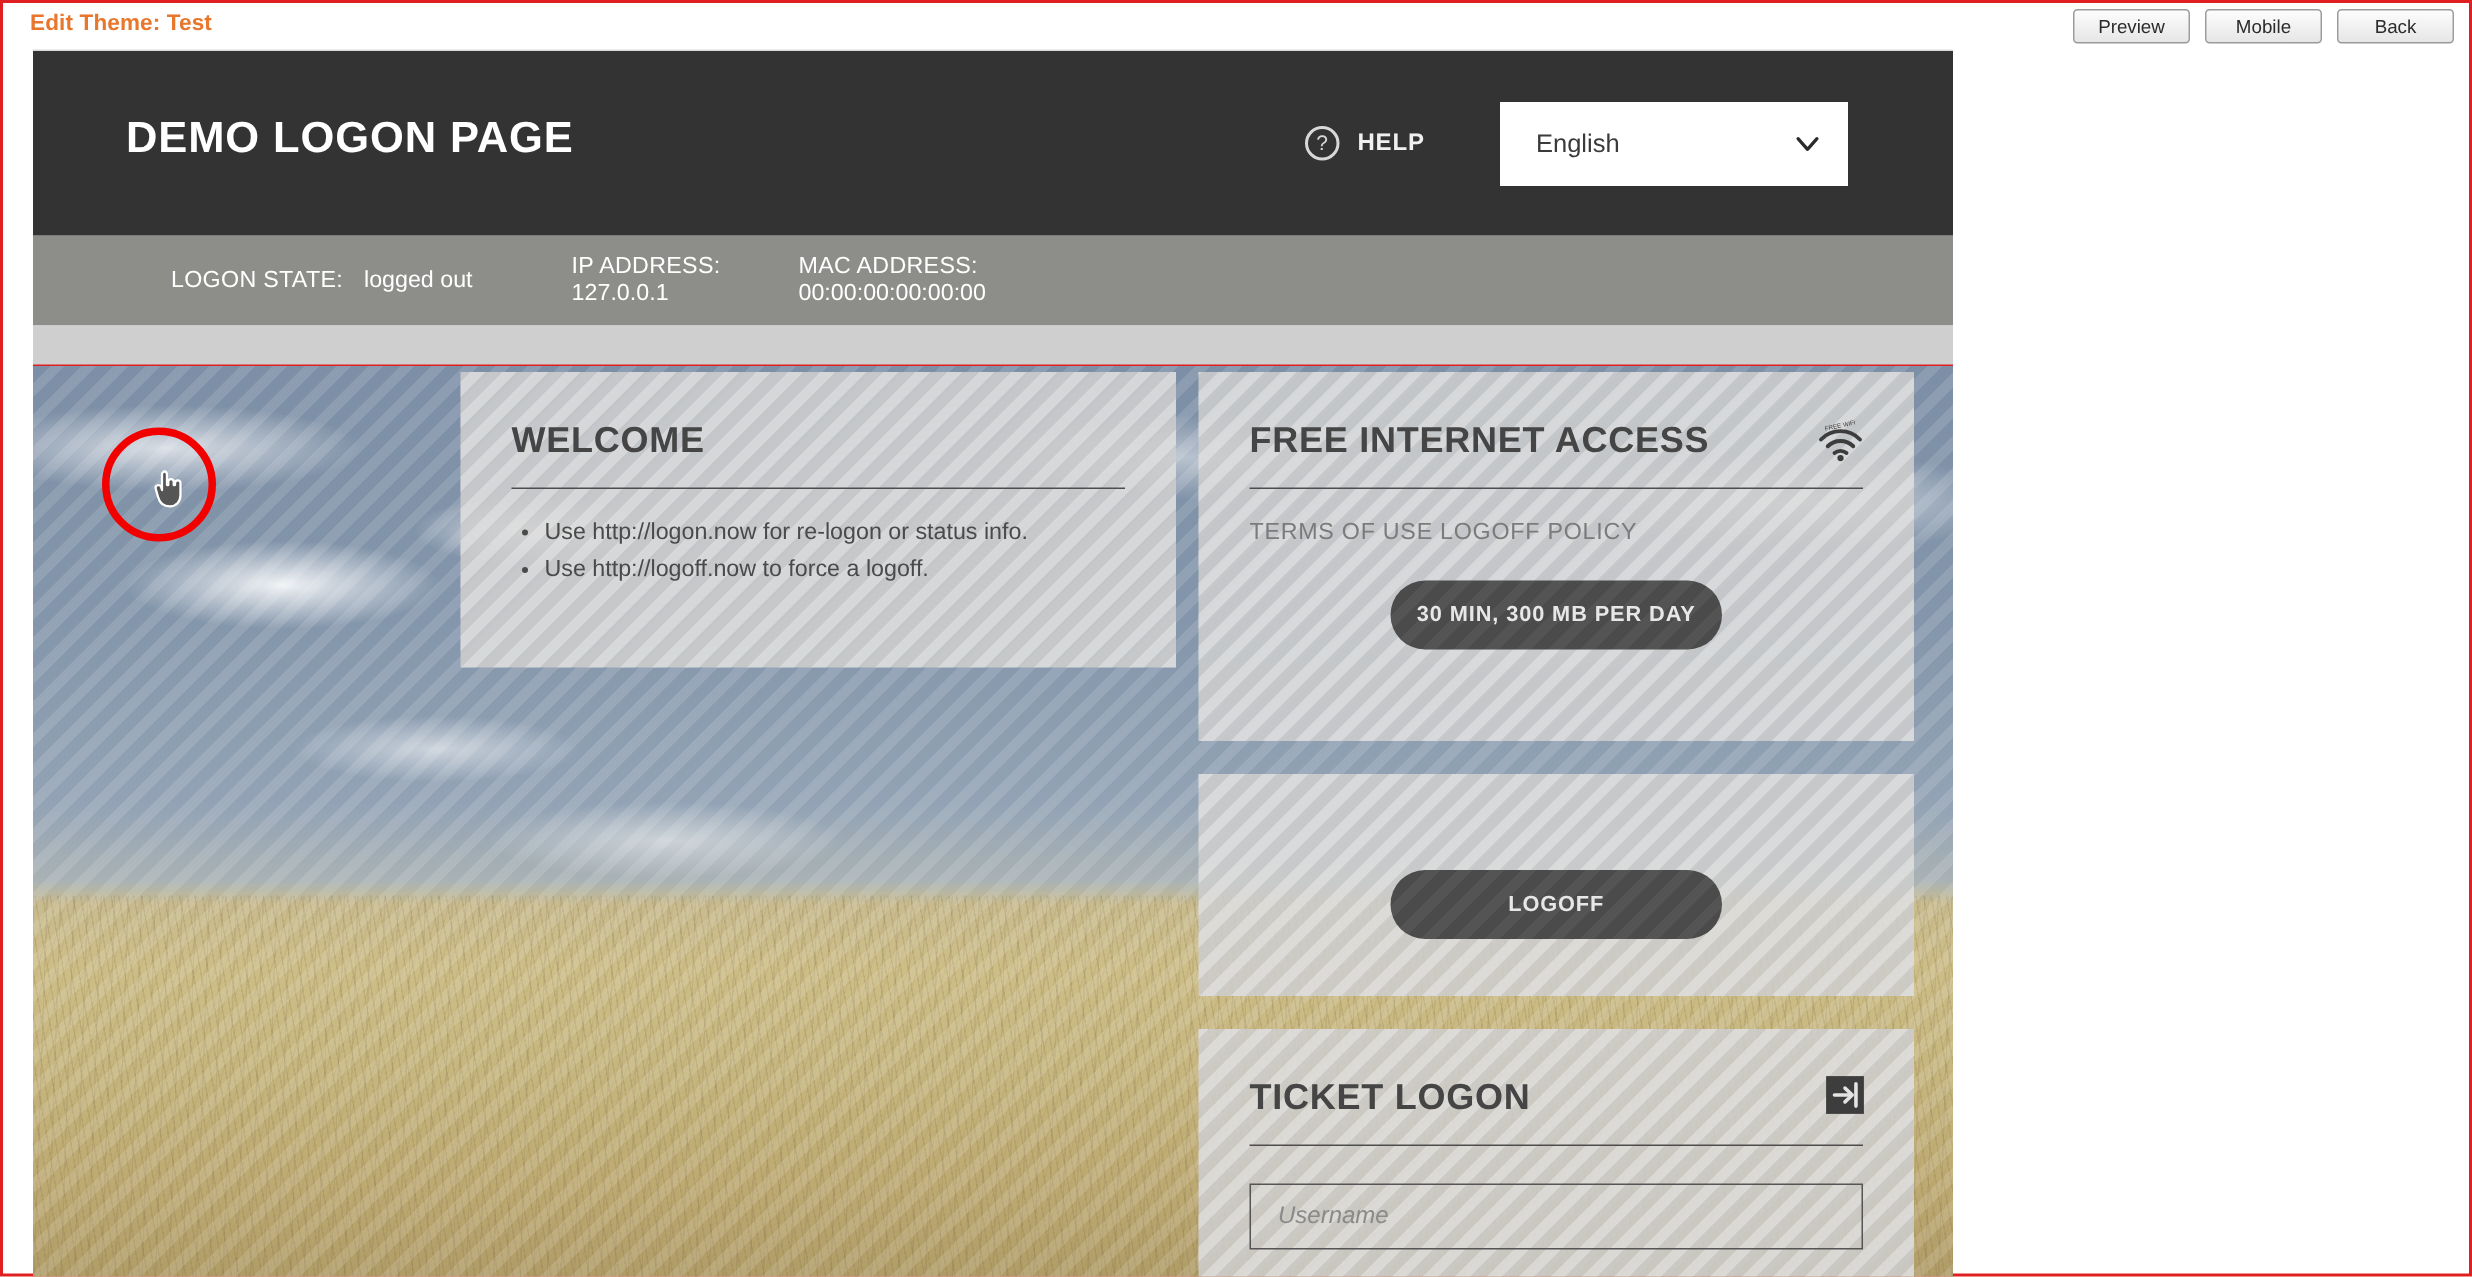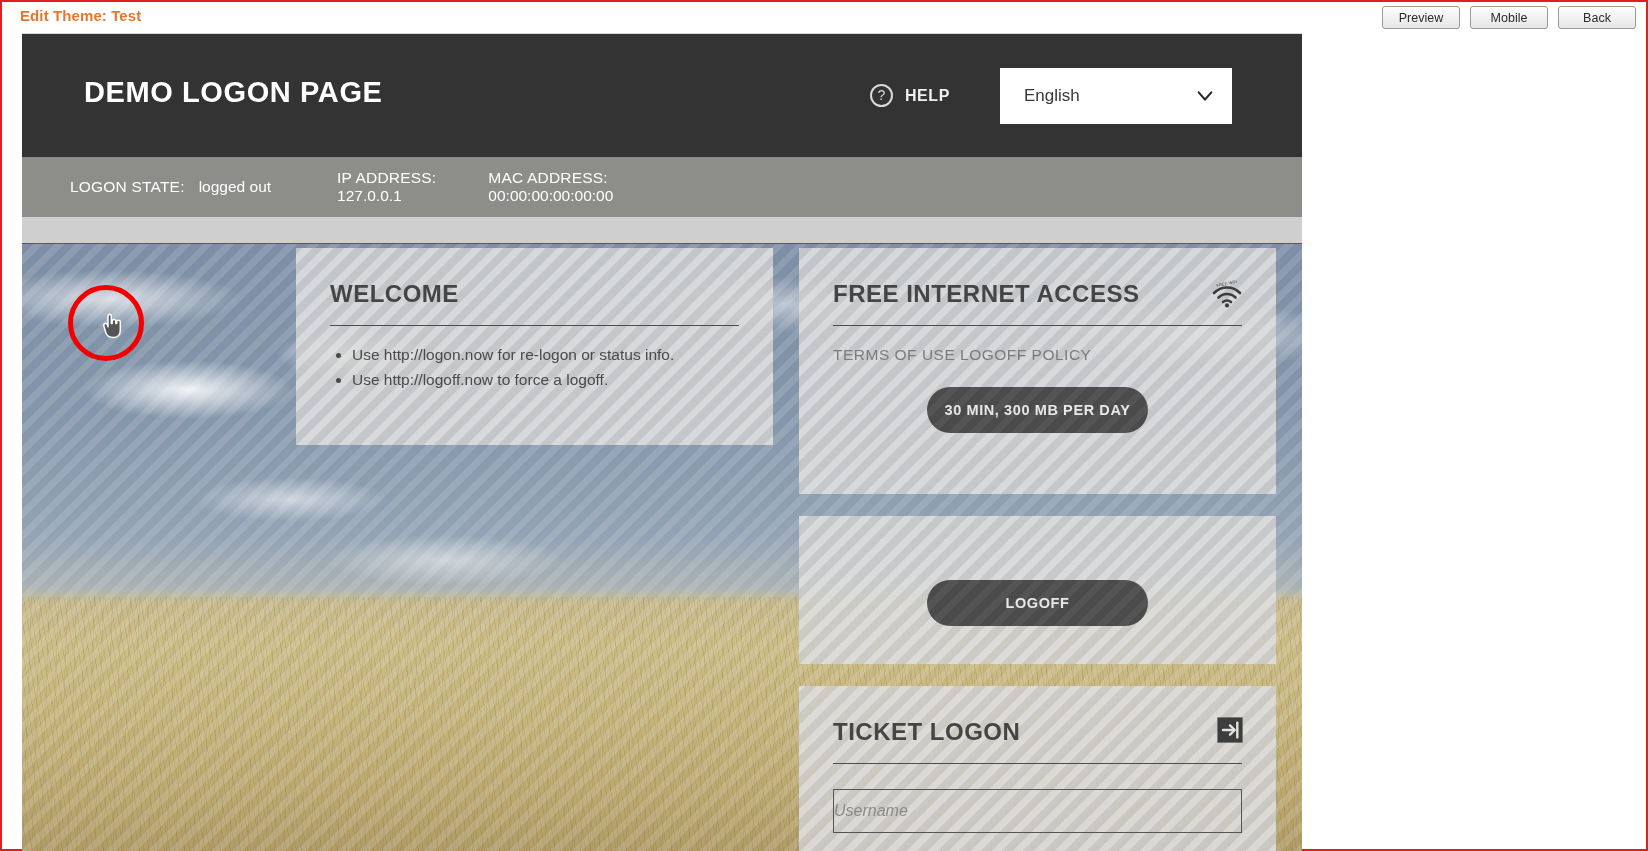--- a/index.html
+++ b/index.html
@@ -147,21 +147,21 @@
     transform: translateY(-50%);
     width: 18px; height: 18px;
   }
 
   
   .status-strip {
     height: 60px;
     background: #8d8d8a;
     display: flex;
     align-items: center;
-    padding-left: 48px;
+    padding-left: 92px;
     color: #ffffff;
     font-size: 15.5px;
   }
   .status-item { display: flex; align-items: baseline; white-space: nowrap; }
   .status-label { letter-spacing: 0.2px; }
   .status-value { margin-left: 14px; }
   .status-item + .status-item { margin-left: 52px; flex-direction: column; }
 
   
   .light-band {
@@ -237,21 +237,21 @@
     pointer-events: none;
     background-image: repeating-linear-gradient(
       -45deg,
       rgba(255,255,255,.30) 0px,
       rgba(255,255,255,.30) 7px,
       rgba(255,255,255,0) 7px,
       rgba(255,255,255,0) 15px);
   }
   .panel > * { position: relative; z-index: 2; }
 
-  .panel-welcome  { left: 274px; top: 4px;   width: 477px; height: 197px; }
+  .panel-welcome  { left: 285px; top: 4px;   width: 477px; height: 197px; }
   .panel-free     { left: 777px; top: 4px;   width: 477px; height: 246px; }
   .panel-logoff   { left: 777px; top: 272px; width: 477px; height: 148px; }
   .panel-ticket   { left: 777px; top: 442px; width: 477px; height: 166px; }
 
   .panel-title {
     font-size: 24px;
     font-weight: bold;
     color: #454545;
     letter-spacing: 0.5px;
     margin: 32px 0 0 34px;
@@ -317,20 +317,21 @@
   }
   .btn-free-slot { margin-top: 23px; }
   .btn-logoff-slot { margin-top: 64px; }
 
   .ticket-input {
     margin: 25px 34px 0 34px;
     height: 44px;
     border: 1px solid #555555;
     background: transparent;
     width: calc(100% - 68px);
+    padding-left: 18px;
     font-size: 16px;
     color: #8a8a8a;
     font-family: "Liberation Sans", sans-serif;
     outline: none;
   }
   .ticket-input::placeholder { color: #8a8a8a; font-style: italic; }
 
   
   .cursor-ring {
     position: absolute;

